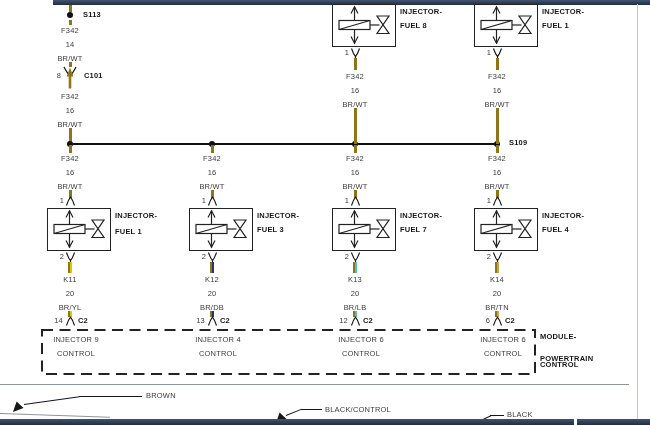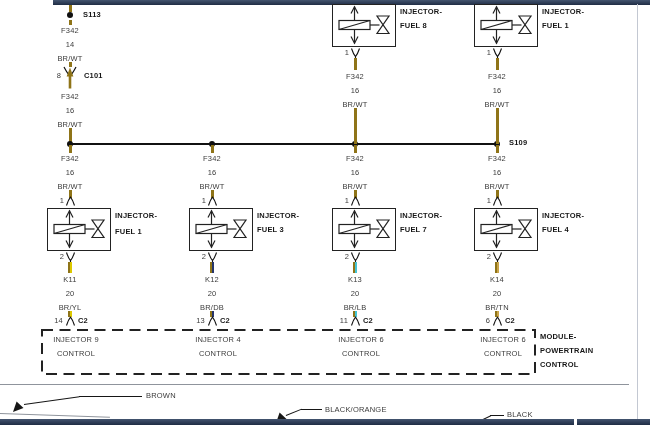--- a/index.html
+++ b/index.html
@@ -201,21 +201,21 @@
   <div class="lbl la b" style="left:400px;top:226px">FUEL 7</div>
   <div class="lbl ra" style="left:337px;top:253px;width:12px">2</div>
   <svg class="glyph" style="left:349.5px;top:252px" width="11" height="11" viewBox="0 0 11 11">
       <use href="#fork-up"></use>
     </svg>
   <div class="wire w2 w-lb" style="left:355px;top:262px;height:11px"></div>
   <div class="lbl" style="left:355px;top:276px">K13</div>
   <div class="lbl" style="left:355px;top:290px">20</div>
   <div class="lbl" style="left:355px;top:304px">BR/LB</div>
   <div class="wire w2 w-lb" style="left:355px;top:311px;height:6px"></div>
-  <div class="lbl ra" style="left:328px;top:317px;width:20px">11</div>
+  <div class="lbl ra" style="left:328px;top:317px;width:20px">12</div>
   <svg class="glyph" style="left:349.5px;top:316px" width="11" height="11" viewBox="0 0 11 11">
       <use href="#fork-down"></use>
     </svg>
   <div class="lbl la b" style="left:363px;top:317px">C2</div>
   <div class="lbl" style="left:361px;top:336px">INJECTOR 6</div>
   <div class="lbl" style="left:361px;top:350px">CONTROL</div>
 
   <div class="wire" style="left:497px;top:145px;height:8px"></div>
   <div class="lbl" style="left:497px;top:155px">F342</div>
   <div class="lbl" style="left:497px;top:169px">16</div>
@@ -245,37 +245,37 @@
       <use href="#fork-down"></use>
     </svg>
   <div class="lbl la b" style="left:505px;top:317px">C2</div>
   <div class="lbl" style="left:503px;top:336px">INJECTOR 6</div>
   <div class="lbl" style="left:503px;top:350px">CONTROL</div>
 
   <svg class="glyph" style="left:40px;top:326px" width="500" height="52" viewBox="0 0 500 52">
     <rect x="2" y="4" width="493" height="44" fill="none" stroke="#222" stroke-width="2" stroke-dasharray="11 6.5"></rect>
   </svg>
   <div class="lbl la b" style="left:540px;top:333px">MODULE-</div>
-  <div class="lbl la b" style="left:540px;top:347px">POWERTRAIN</div>
+  <div class="lbl la b" style="left:540px;top:355px">POWERTRAIN</div>
   <div class="lbl la b" style="left:540px;top:361px">CONTROL</div>
 
   <svg class="glyph" style="left:13px;top:400px" width="11" height="13" viewBox="0 0 11 13">
       <use href="#arrow-dl"></use>
     </svg>
   <div class="leader" style="left:24px;top:404px;width:56px;transform:rotate(-8deg)"></div>
   <div class="leader" style="left:79px;top:396px;width:63px"></div>
   <div class="lbl la" style="left:146px;top:392px">BROWN</div>
   <div class="curve" style="left:0;top:413px;width:110px;transform:rotate(2deg)"></div>
 
   <svg class="glyph" style="left:276px;top:411px" width="11" height="13" viewBox="0 0 11 13">
       <use href="#arrow-dl"></use>
     </svg>
   <div class="leader" style="left:286px;top:415px;width:17px;transform:rotate(-22deg)"></div>
   <div class="leader" style="left:301px;top:409px;width:21px"></div>
-  <div class="lbl la" style="left:325px;top:406px">BLACK/ORANGE</div>
+  <div class="lbl la" style="left:325px;top:406px">BLACK/CONTROL</div>
 
   <div class="leader" style="left:481px;top:420px;width:11px;transform:rotate(-26deg)"></div>
   <div class="leader" style="left:490px;top:415px;width:14px"></div>
   <div class="lbl la" style="left:507px;top:411px">BLACK</div>
 
   <div class="bar" style="left:0;top:419px;width:574px;height:6px"></div>
   <div class="bar" style="left:577px;top:419px;width:73px;height:6px"></div>
 </div>
 
 </body></html>

